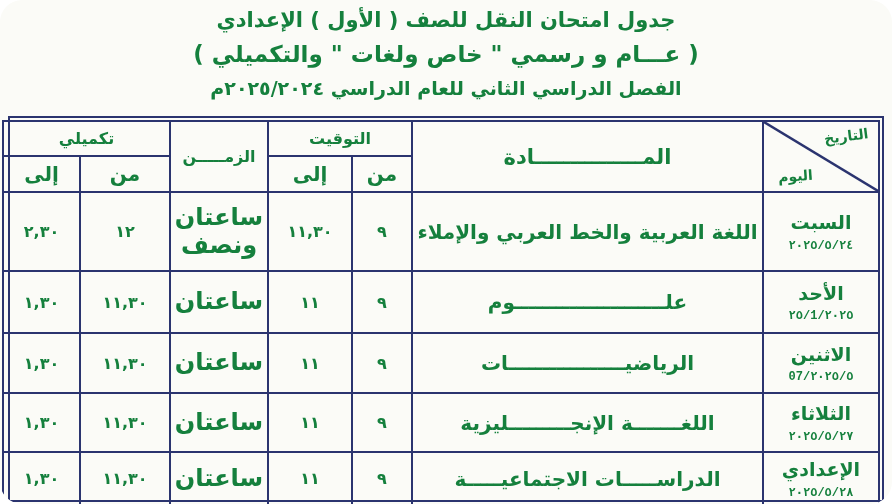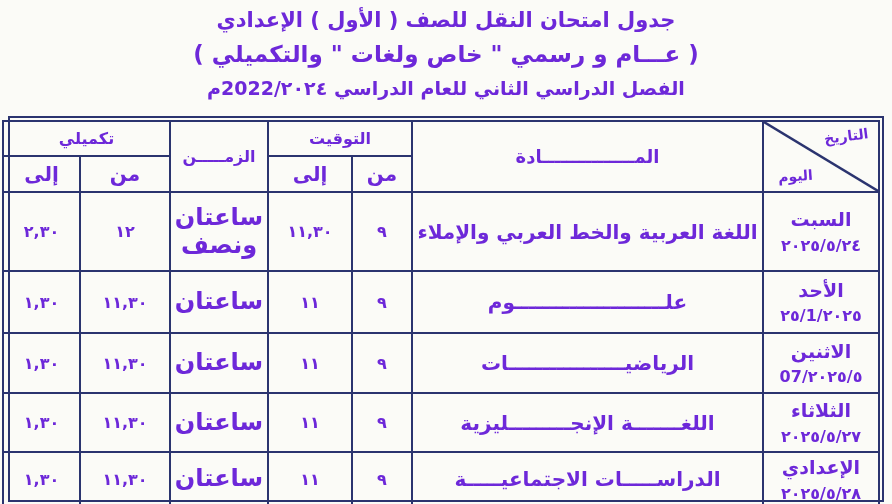--- a/index.html
+++ b/index.html
@@ -3,23 +3,24 @@
 <meta charset="utf-8">
 <style>
   * { box-sizing: border-box; margin: 0; padding: 0; }
   html, body { background: #ffffff; }
   .page {
     position: relative;
     width: 892px;
     height: 504px;
     background: #fbfbf7;
     font-family: "DejaVu Sans", sans-serif;
-    color: #6d28d9;
+    color: #15803d;
     direction: rtl;
     overflow: hidden;
+    border-radius: 22px;
   }
   .titles {
     padding-top: 7px;
     text-align: center;
     font-weight: bold;
     line-height: 1.25;
   }
   .title-1 { font-size: 21px; }
   .title-2 { font-size: 23px; margin-top: 7px; letter-spacing: 1px; }
   .title-3 { font-size: 19px; margin-top: 8px; }
@@ -43,48 +44,48 @@
     border: 2.4px solid #2b346f;
     text-align: center;
     vertical-align: middle;
     font-weight: bold;
     overflow: hidden;
     padding: 0 2px;
     margin-top: 12px;
   }
   .hdr { font-size: 16px; }
   .hdr-sub { font-size: 20px; }
-  .hdr-subject { font-size: 18px; letter-spacing: 1px; }
+  .hdr-subject { font-size: 21px; letter-spacing: 1px; }
   .hdr-duration { font-size: 16px; }
   .corner-cell { position: relative; padding: 0; }
   .corner-cell svg { position: absolute; inset: 0; width: 100%; height: 100%; }
   .corner-date {
     position: absolute; top: 6px; right: 10px;
     font-size: 14px; transform: rotate(-7deg);
   }
   .corner-day {
     position: absolute; bottom: 7px; left: 14px;
     font-size: 14px; transform: rotate(-4deg);
   }
   .day-cell { line-height: 1.5; }
   .day-name { font-size: 19px; }
-  .day-date { font-size: 16px; letter-spacing: 1px; }
+  .day-date { font-size: 12px; letter-spacing: 1px; font-family: Liberation Mono, monospace; }
   .subject-cell { font-size: 20px; white-space: nowrap; }
   .num-cell { font-size: 16px; letter-spacing: 1px; }
   .duration-cell { font-size: 24px; line-height: 1.15; }
 </style>
 </head>
 <body>
 
 <div class="page">
 
   <div class="titles">
     <div class="title-1">جدول امتحان النقل للصف ( الأول ) الإعدادي</div>
     <div class="title-2">( عـــام و رسمي " خاص ولغات " والتكميلي )</div>
-    <div class="title-3">الفصل الدراسي الثاني للعام الدراسي 2022/٢٠٢٤م</div>
+    <div class="title-3">الفصل الدراسي الثاني للعام الدراسي ٢٠٢٥/٢٠٢٤م</div>
   </div>
 
   <div class="table-outer">
     <table dir="rtl">
       <colgroup>
         <col style="width:116px">
         <col style="width:351px">
         <col style="width:60px">
         <col style="width:84px">
         <col style="width:98px">

